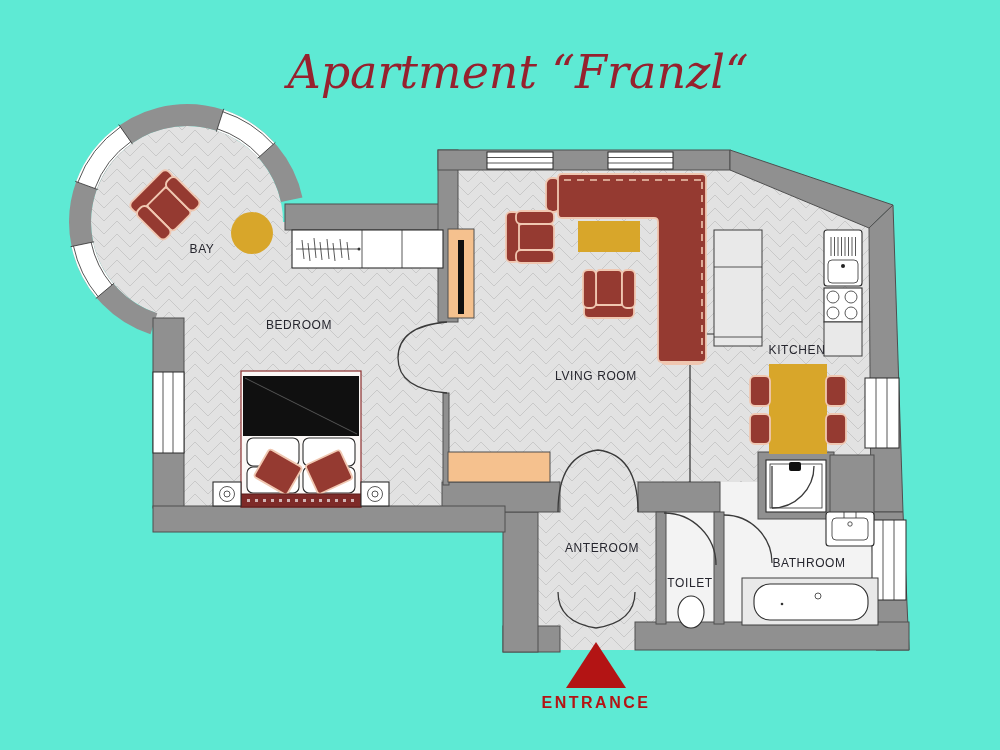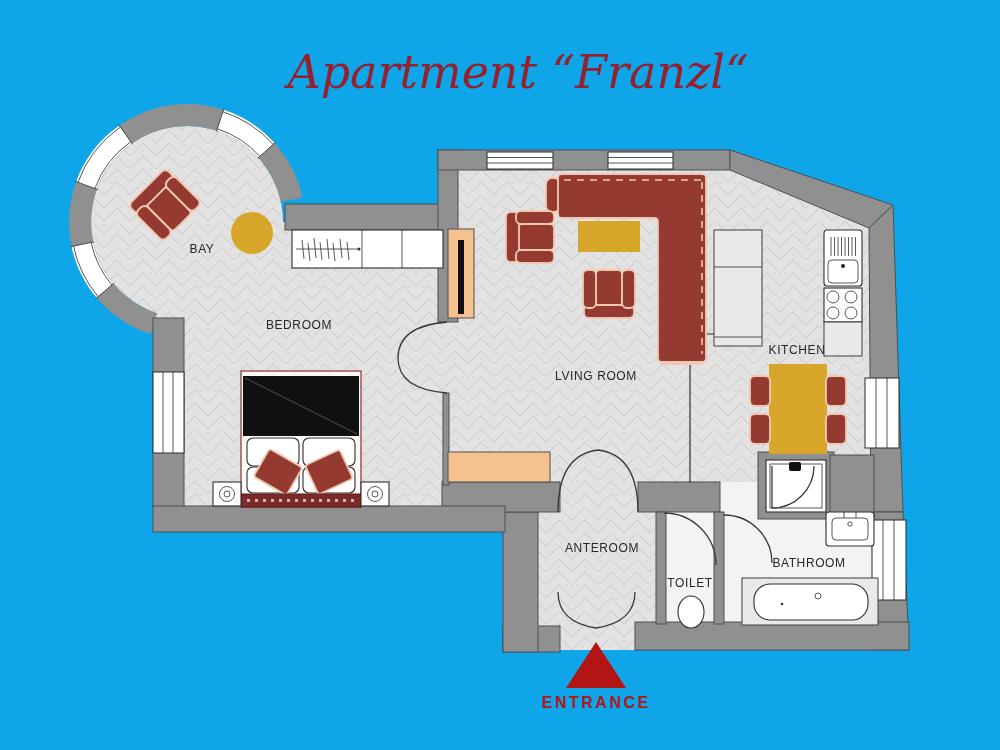--- a/index.html
+++ b/index.html
@@ -1,16 +1,16 @@
 <!DOCTYPE html>
 <html style="--title_red: #96212e; --entrance_red: #b31414; --wall_gray: #909090; --floor_light: #e2e2e2; --floor_line: #c9c9c9; --bath_floor: #f3f3f3; --furniture_red: #953a31; --furniture_trim: #f0c7b1; --accent_gold: #d8a62a; --stove_peach: #f5c18e;"><head>
 <meta charset="utf-8">
 <style>
   html,body{margin:0;padding:0;background:#fff;}
-  .page{width:1000px;height:750px;position:relative;background:#0ea5e9;overflow:hidden;
+  .page{width:1000px;height:750px;position:relative;background:#5eead4;overflow:hidden;
         font-family:"Liberation Sans",sans-serif;}
   svg{display:block}
   .title-text{font-family:"DejaVu Serif",serif;font-style:italic;font-size:46px;
               fill:var(--title_red,#96212e);text-anchor:middle;}
   .roomlabel{font-family:"Liberation Sans",sans-serif;font-size:12px;letter-spacing:.6px;
              fill:#26262e;text-anchor:middle;}
   .entrance-text{font-family:"Liberation Sans",sans-serif;font-weight:bold;font-size:16px;
                  letter-spacing:2.5px;fill:var(--entrance_red,#b31414);text-anchor:middle;}
   .wall{fill:var(--wall_gray,#909090);stroke:#4f4f4f;stroke-width:1;}
   .win{fill:#fff;stroke:#2b2b2b;stroke-width:1;}

